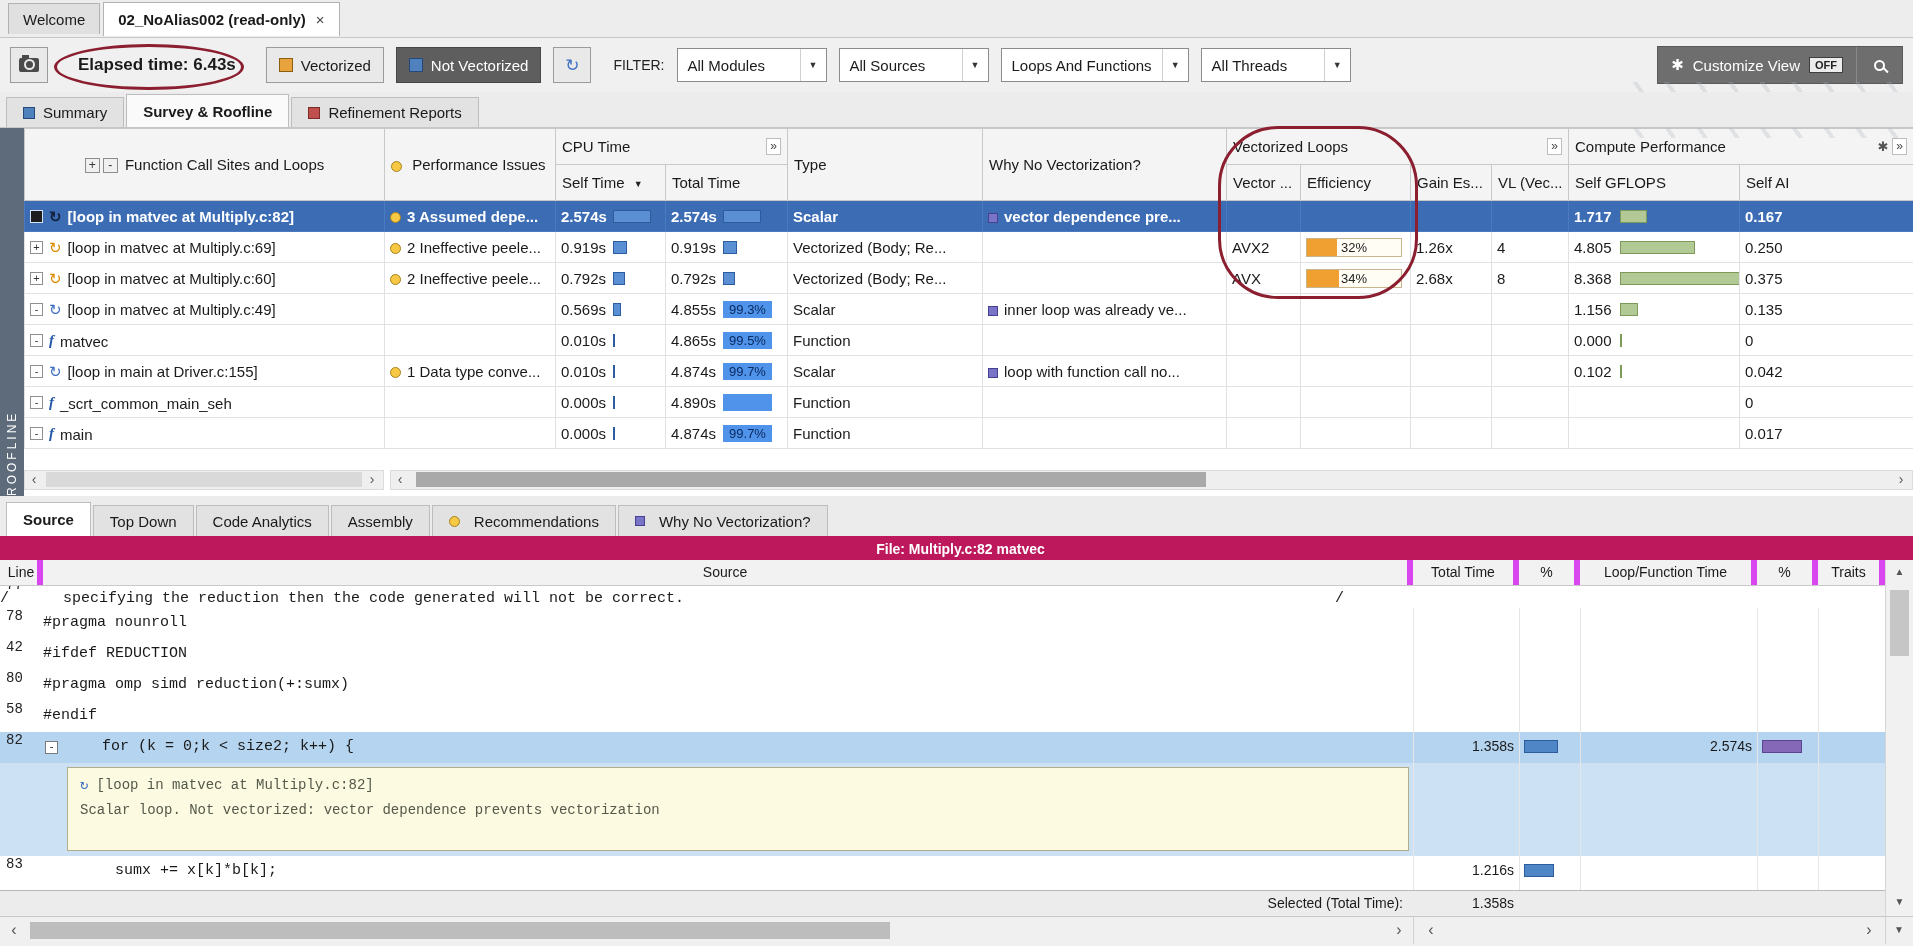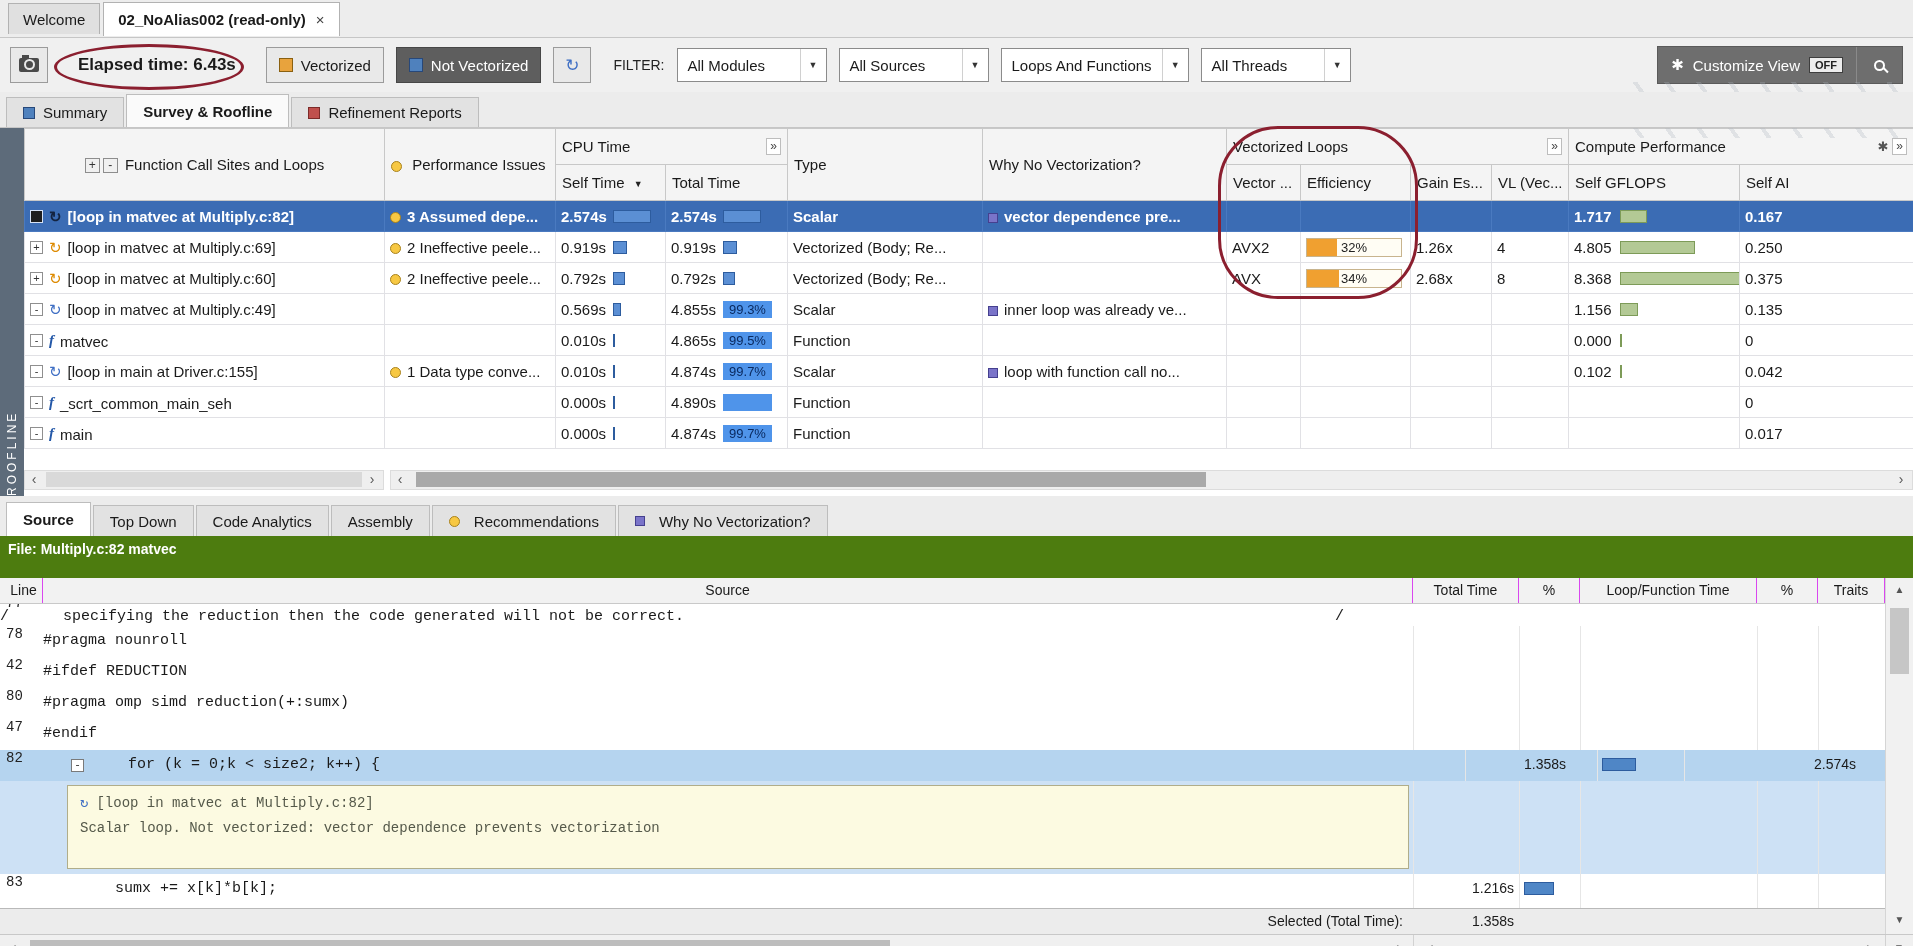--- a/index.html
+++ b/index.html
@@ -109,45 +109,45 @@
   .red-ellipse { position:absolute; border:3px solid #8b1f2f; border-radius:50%; z-index:10; pointer-events:none; }
   .red-roundrect { position:absolute; border:3px solid #8b1f2f; border-radius:60px; z-index:10; pointer-events:none; }
 
   
   .btabs { height:40px; flex:none; background:#ececec; display:flex; align-items:flex-end; padding-left:6px; }
   .btab { height:31px; display:flex; align-items:center; gap:8px; padding:0 16px;
     border:1px solid #bdbdbd; border-bottom:none; background:#e2e2e2; margin-right:2px; font-size:15px; }
   .btab.active { background:#ffffff; font-weight:bold; height:34px; }
 
   
-  .file-header { height:42px; flex:none; background:#4d7c0f; color:#fff; font-weight:bold;
-    font-size:14px; line-height:26px; padding-left:8px; }
+  .file-header { height:24px; flex:none; background:#be185d; color:#fff; font-weight:bold;
+    font-size:14px; line-height:26px; padding-left:8px;text-align:center; }
 
   
   .src-pane { height:356px; flex:none; position:relative; background:#fff; }
   .src-head { display:flex; height:26px; background:#f2f2f2; border-bottom:1px solid #c9c9c9; font-size:14px; }
-  .src-head > div { border-right:1px solid #d946ef; line-height:25px; text-align:center; overflow:hidden; }
+  .src-head > div { border-right:6px solid #d946ef; line-height:25px; text-align:center; overflow:hidden; }
   .hl-line { width:43px; text-align:left; padding-left:5px; }
   .hl-source { width:1370px; }
   .hl-total { width:106px; } .hl-pct { width:61px; } .hl-lf { width:177px; } .hl-pct2 { width:61px; } .hl-traits { width:67px; }
   .src-rows { position:relative; height:304px; overflow:hidden; }
   .src-row { display:flex; height:31px; }
   .src-row > div { overflow:hidden; }
   .ln { width:43px; flex:none; padding-left:6px; font-family:"Liberation Mono", monospace; font-size:14px; color:#222; }
   .code { width:1370px; flex:none; font-family:"Liberation Mono", monospace; font-size:15px; white-space:pre; line-height:29px; }
   .code-tail { float:right; margin-right:26px; }
   .tcol { width:106px; flex:none; text-align:right; padding-right:5px; font-size:14px; line-height:29px; border-left:1px solid #e6e6e6; }
   .pcol { width:61px; flex:none; border-left:1px solid #e6e6e6; }
   .lfcol { width:177px; flex:none; text-align:right; padding-right:5px; font-size:14px; line-height:29px; border-left:1px solid #e6e6e6; }
   .p2col { width:61px; flex:none; border-left:1px solid #e6e6e6; }
   .trcol { width:67px; flex:none; border-left:1px solid #e6e6e6; }
   .clip-top { height:22px;flex-direction:column; }
   .clip-top .code, .clip-top .ln { margin-top:-9px; }
   .clip-bottom { height:34px; }
-  .sel-row { background:#b5d4ef;gap:26px; }
+  .sel-row { background:#b5d4ef; }
   .note-row { background:#cde1f5; height:93px; }
   .note-box { margin:4px 4px 4px 24px; height:84px; background:#fcfae1; border:1px solid #b0ad8a;
     padding:5px 12px; font-family:"Liberation Mono", monospace; font-size:14px; color:#55594a; }
   .note-line { line-height:25px; white-space:pre; }
   .note-loop-ic { color:#3f6fc4; margin-right:8px; }
   .src-exp { display:inline-block; width:13px; height:13px; border:1px solid #7a7a7a; background:#fff;
     font-size:11px; line-height:11px; text-align:center; color:#333; margin:0 8px 0 2px; }
   .sbar { display:inline-block; height:13px; margin:8px 0 0 4px; }
   .sbar-blue { background:#4f86c6; border:1px solid #2d5c9e; }
   .sbar-purple { background:#8568b8; border:1px solid #5c4590; }
@@ -519,21 +519,21 @@
         <div class="src-row">
           <div class="ln">80</div>
           <div class="code"><span class="code-text">#pragma omp simd reduction(+:sumx)</span></div>
           <div class="tcol"></div>
           <div class="pcol"></div>
           <div class="lfcol"></div>
           <div class="p2col"></div>
           <div class="trcol"></div>
         </div>
         <div class="src-row">
-          <div class="ln">47</div>
+          <div class="ln">58</div>
           <div class="code"><span class="code-text">#endif</span></div>
           <div class="tcol"></div>
           <div class="pcol"></div>
           <div class="lfcol"></div>
           <div class="p2col"></div>
           <div class="trcol"></div>
         </div>
         <div class="src-row sel-row">
           <div class="ln">82</div>
           <div class="code"><span class="src-exp">-</span><span class="code-text">    for (k = 0;k &lt; size2; k++) {</span></div>

